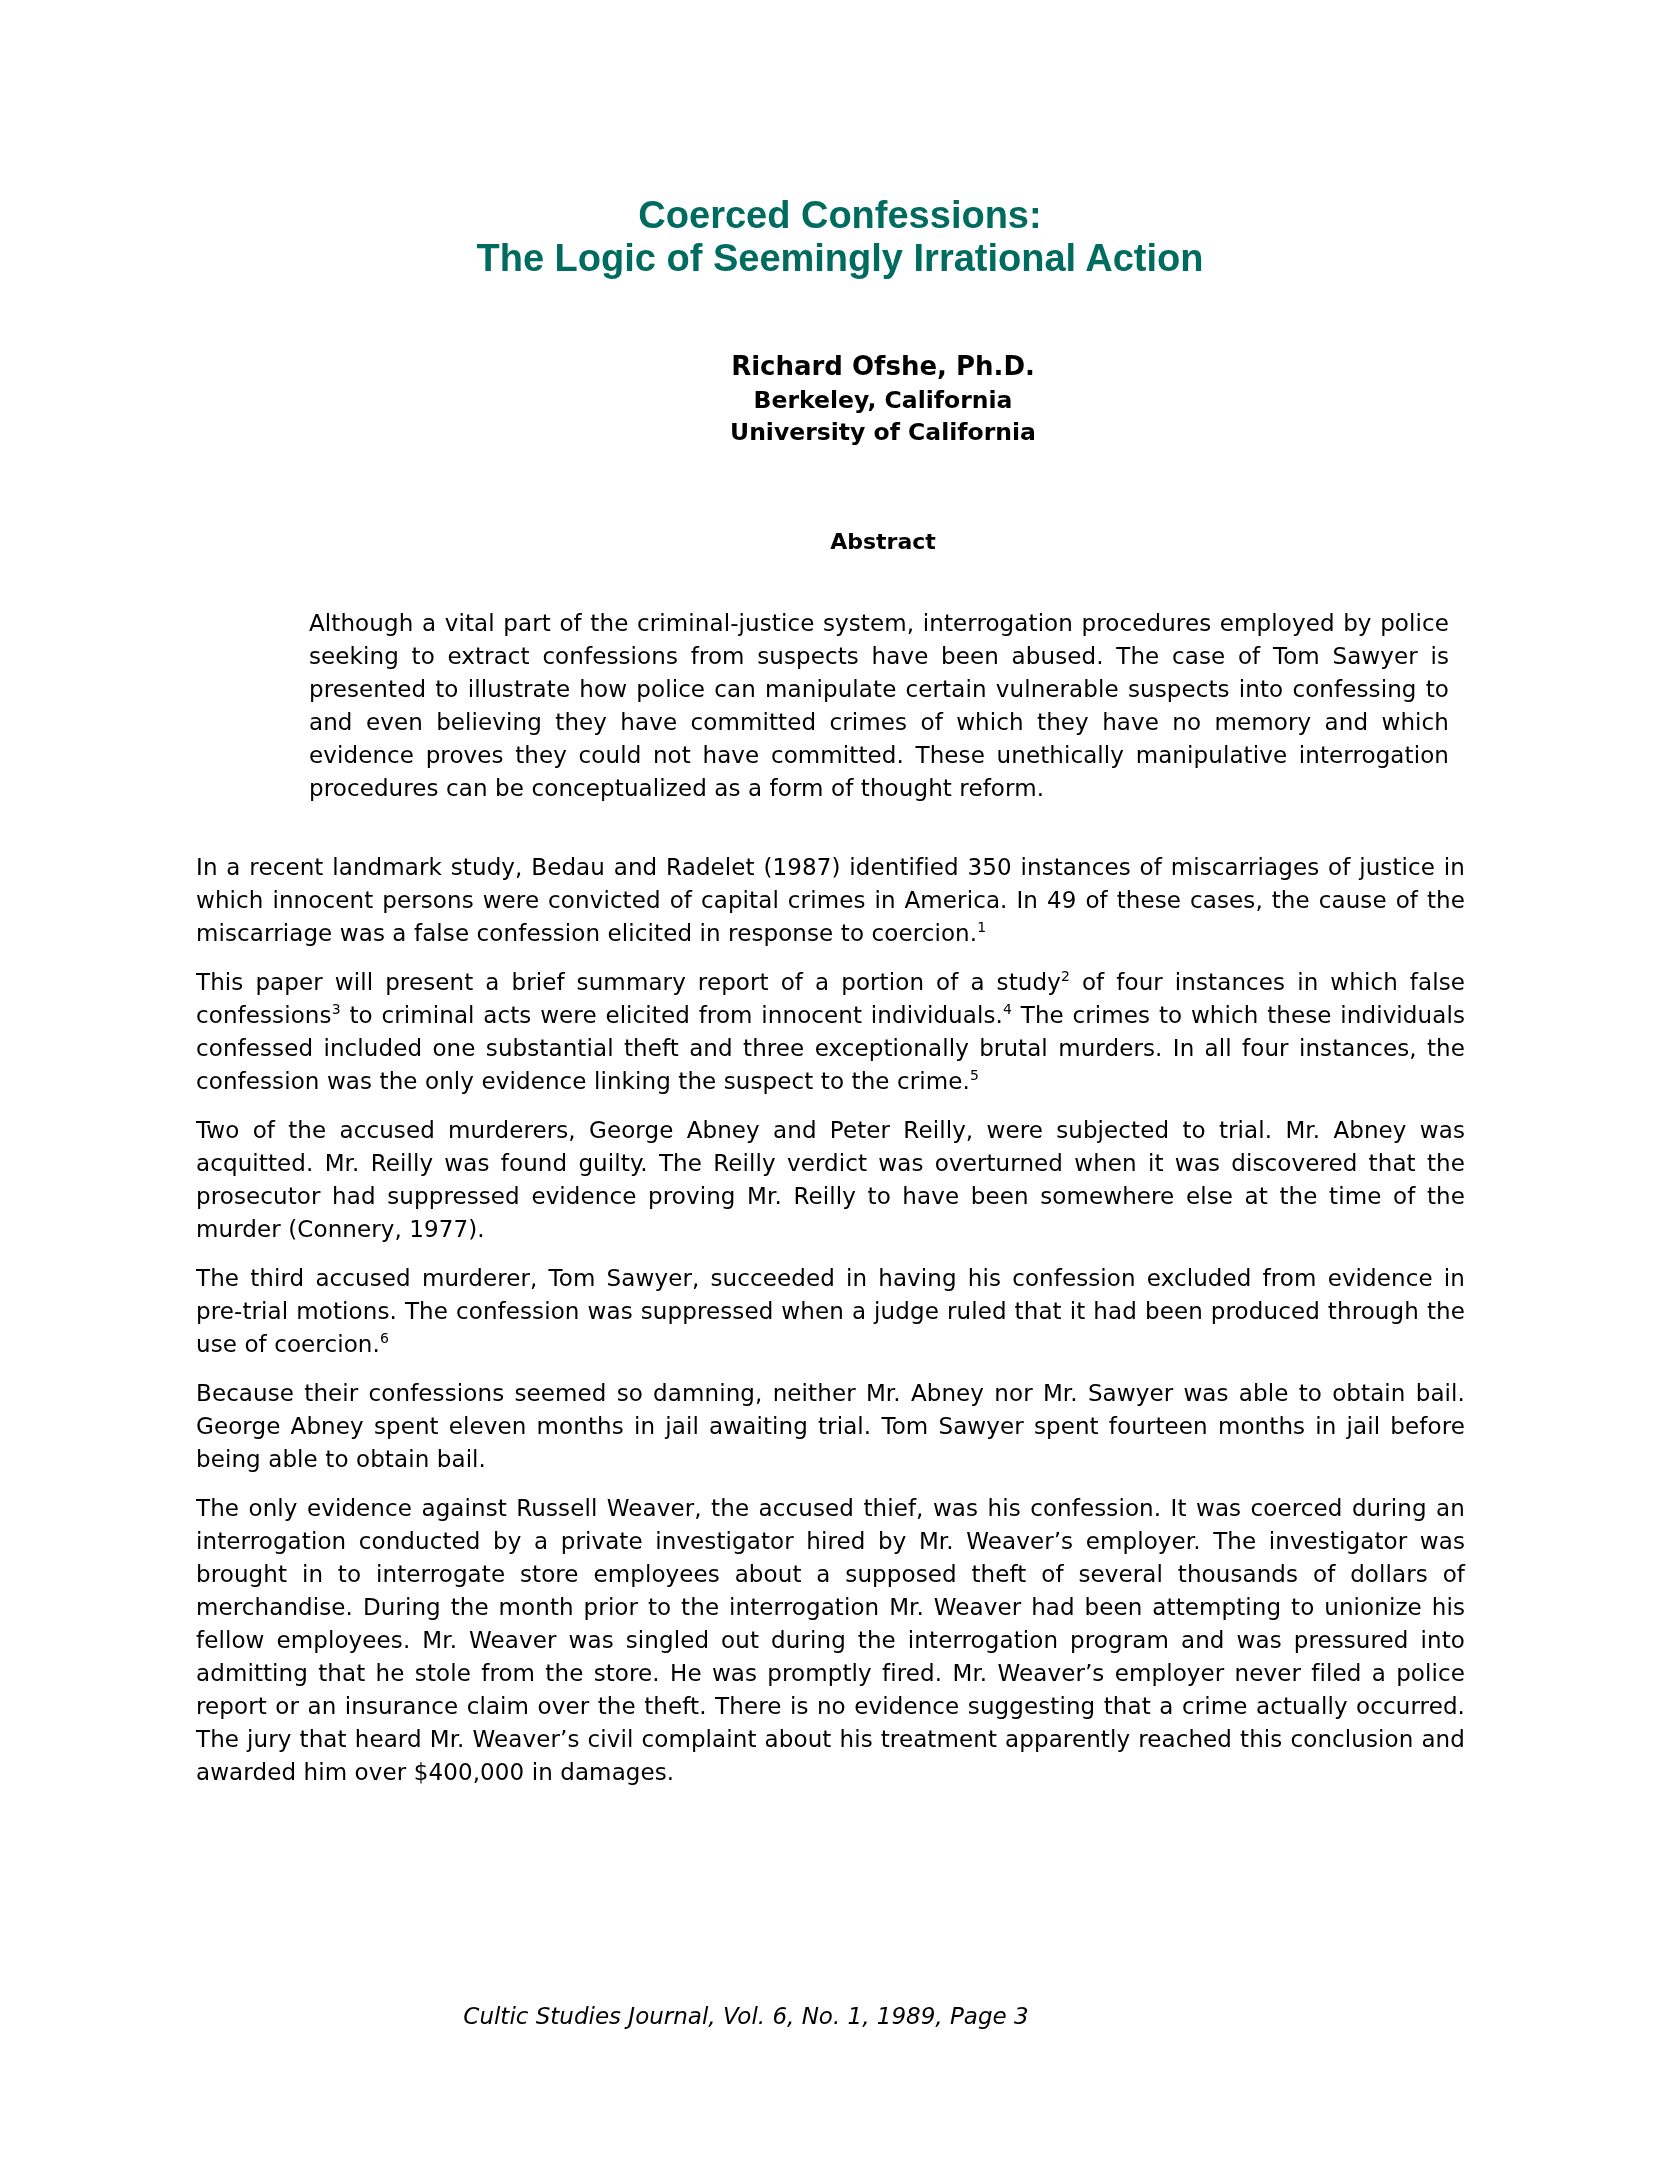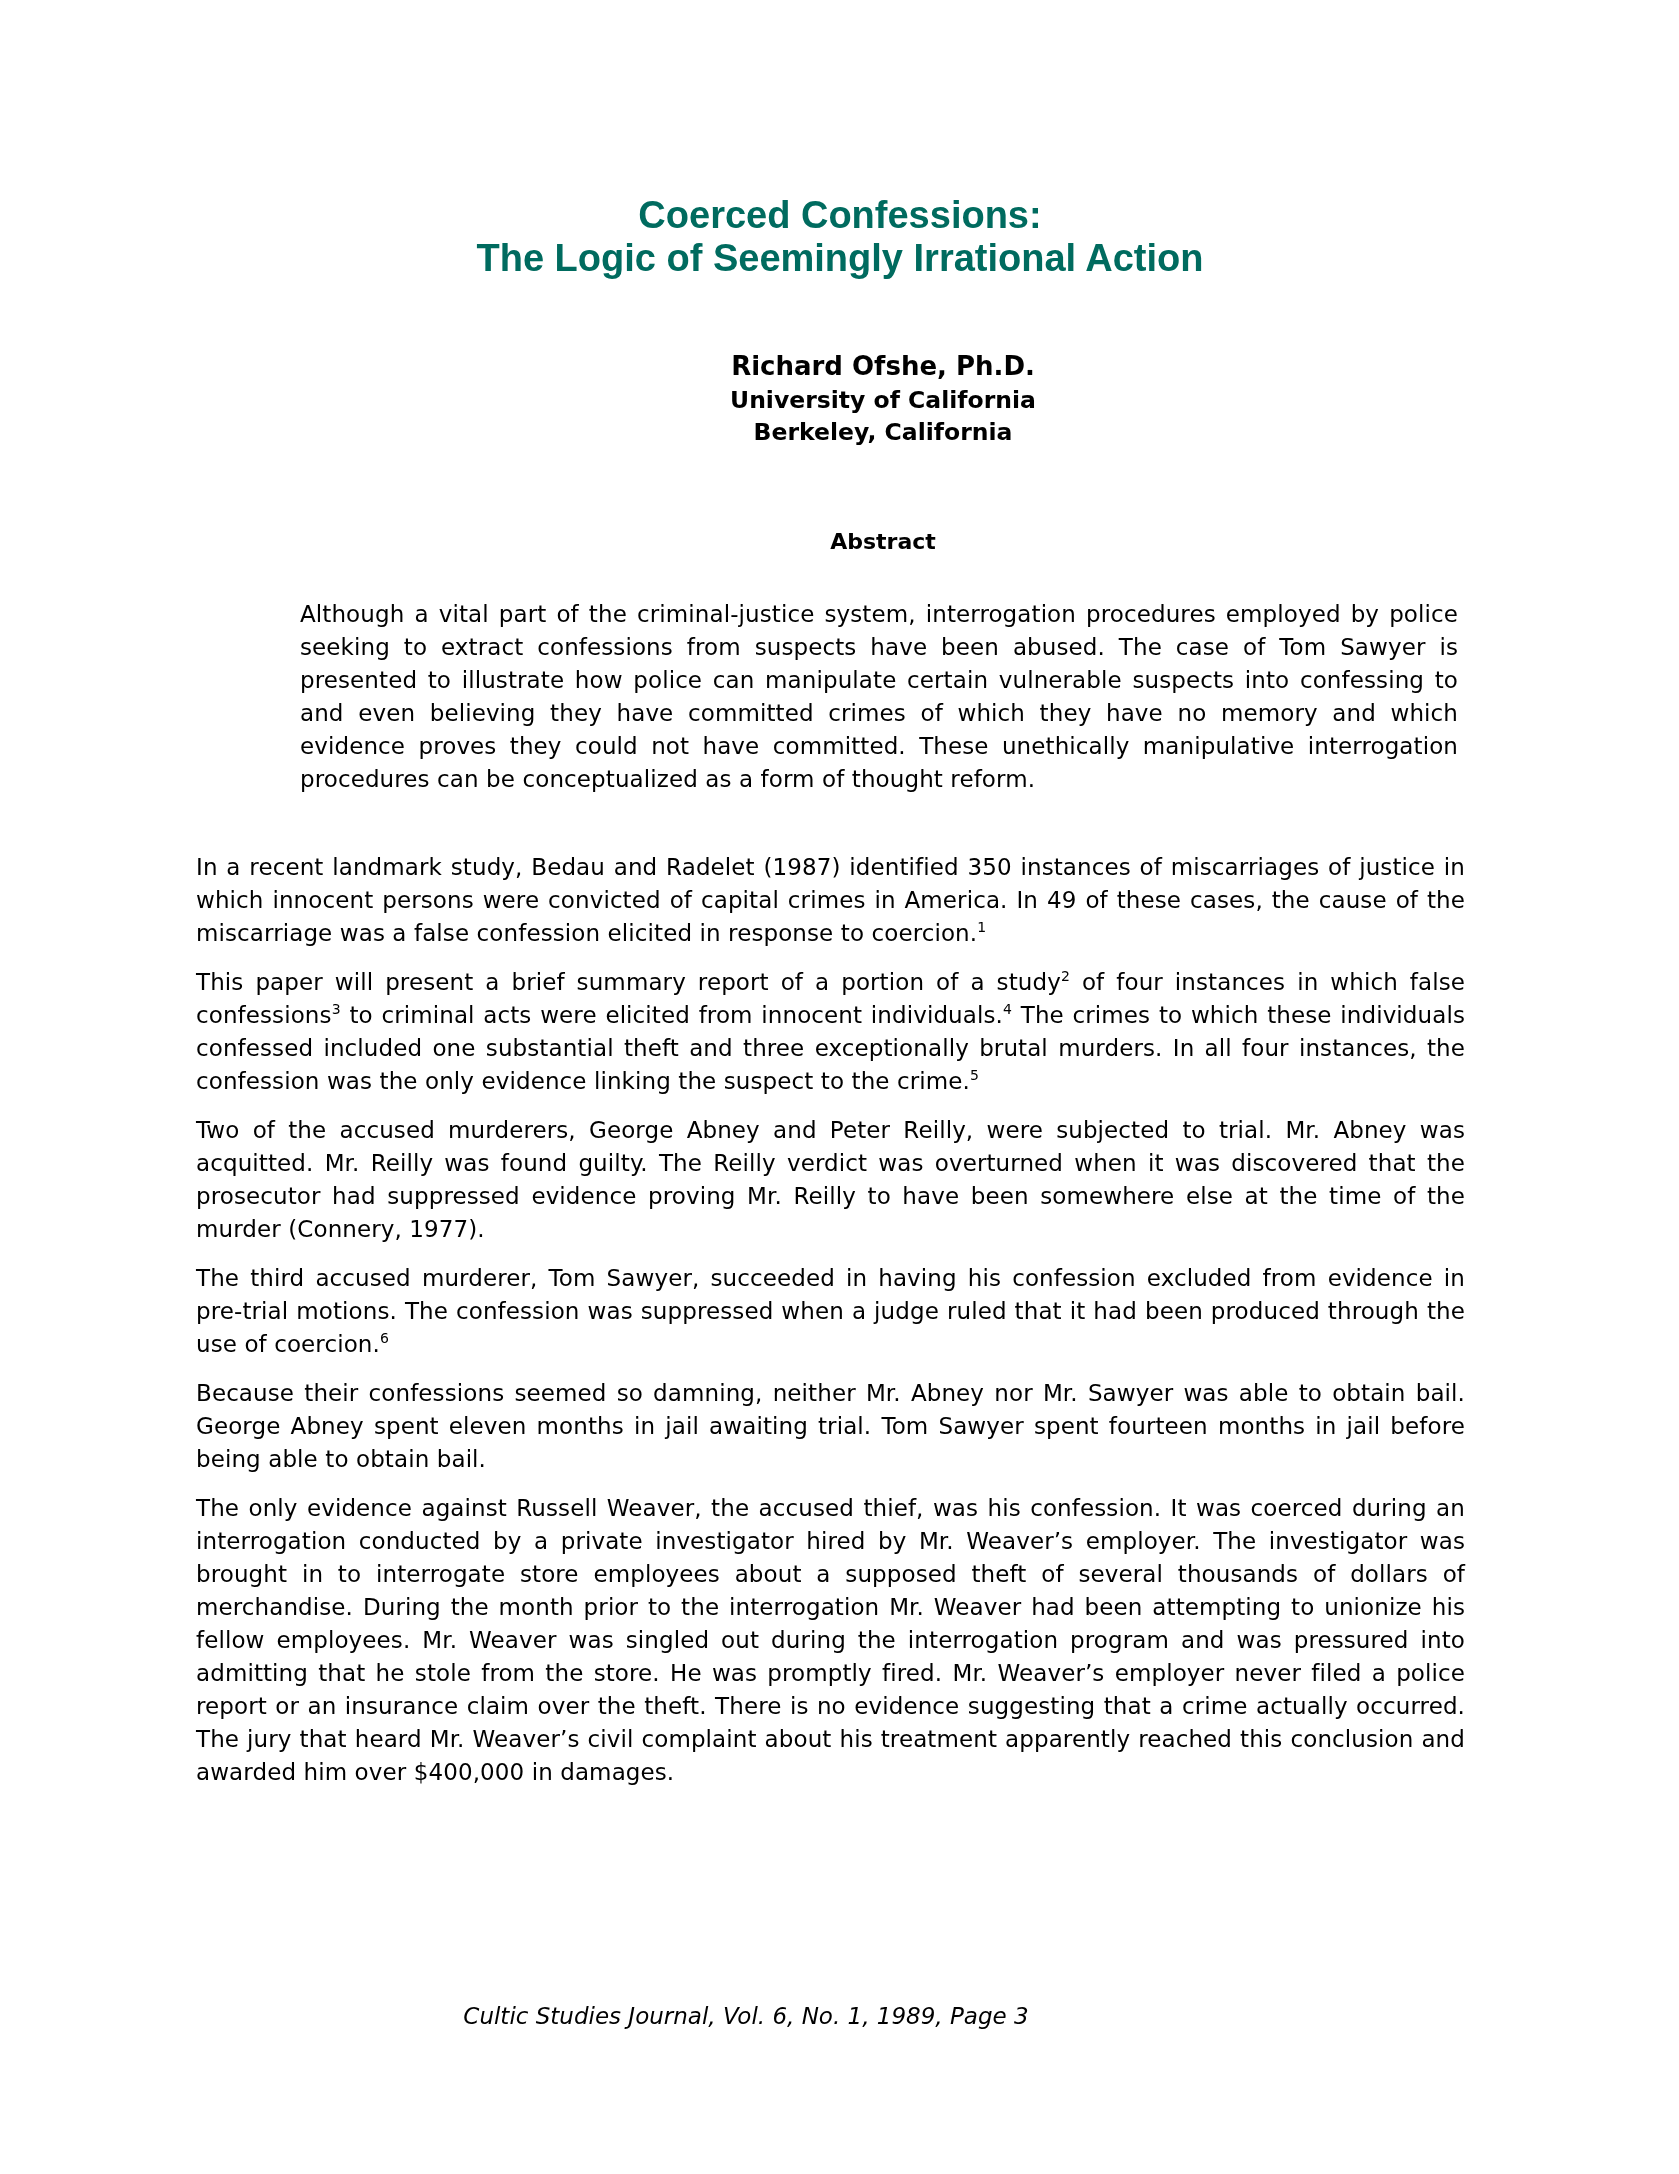--- a/index.html
+++ b/index.html
@@ -74,21 +74,21 @@
       font-size: 23px;
       line-height: 33px;
       text-align: justify;
       font-family: "DejaVu Sans", sans-serif;
       letter-spacing: 0.1px;
     }
     .body-text p {
       margin: 12px 0 16px 0;
     }
     .abstract-body p {
-      margin: 7px;
+      margin: 16px;
     }
     sup {
       font-size: 14px;
       line-height: 0;
       vertical-align: 9.4px;
     }
     .footer {
       position: absolute;
       top: 2002px;
       left: 0;
@@ -103,22 +103,22 @@
 </head>
 <body>
 
 <div class="title-block">
   <div>Coerced Confessions:</div>
   <div>The Logic of Seemingly Irrational Action</div>
 </div>
 
 <div class="author-block">
   <div class="author-name">Richard Ofshe, Ph.D.</div>
+  <div class="affil">Berkeley, California</div>
   <div class="affil">University of California</div>
-  <div class="affil">Berkeley, California</div>
 </div>
 
 <div class="abstract-heading">Abstract</div>
 
 <div class="abstract-body">
   <p>Although a vital part of the criminal-justice system, interrogation procedures employed by police seeking to extract confessions from suspects have been abused. The case of Tom Sawyer is presented to illustrate how police can manipulate certain vulnerable suspects into confessing to and even believing they have committed crimes of which they have no memory and which evidence proves they could not have committed.  These unethically manipulative interrogation procedures can be conceptualized as a form of thought reform.</p>
 </div>
 
 <div class="body-text" id="body-text">
     <p><span>In a recent landmark study, Bedau and Radelet (1987) identified 350 instances of miscarriages of justice in which innocent persons were convicted of capital crimes in America.  In 49 of these cases, the cause of the miscarriage was a false confession elicited in response to coercion.</span><sup>1</sup></p>

